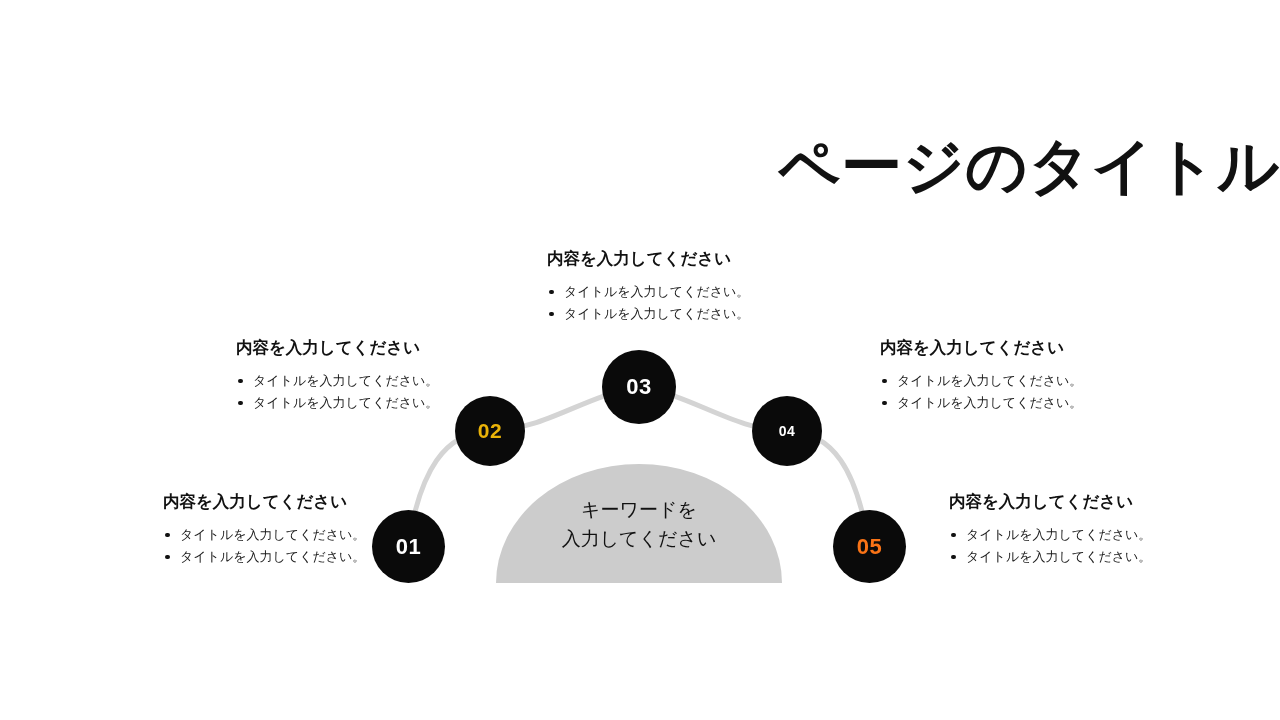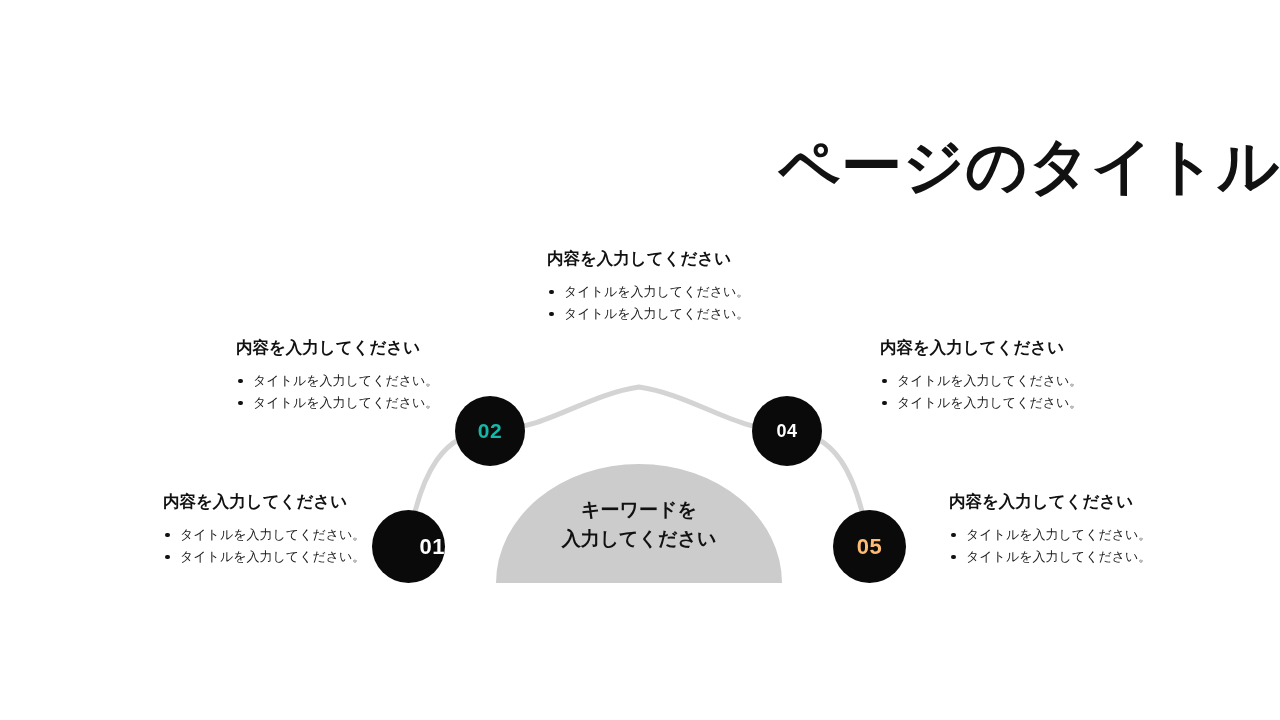--- a/index.html
+++ b/index.html
@@ -49,21 +49,21 @@
   }
 
   
   .dome-label {
     position: absolute;
     left: 496px;
     top: 496px;
     width: 286px;
     text-align: center;
     font-size: 19px;
-    font-weight: 700;
+    font-weight: 400;
     line-height: 1.52;
     color: #111111;
     white-space: pre-line;
   }
 
   
   .num-circle {
     position: absolute;
     border-radius: 50%;
     background: #0a0a0a;
@@ -121,90 +121,93 @@
   <svg class="stage-svg" viewBox="0 0 1280 720">
 
     <path id="dome-shape" d="M 496 583 A 143 119 0 0 1 782 583 Z" fill="#cccccc"></path>
 
     <path id="connector-arc" d="M 408 546 C 420 470 445 432 490 431 C 545 430 585 395 639 387 C 693 395 733 430 787 431 C 833 432 857 470 869 546" fill="none" stroke="#d4d4d4" stroke-width="5" stroke-linecap="round"></path>
   </svg>
 
   <div class="dome-label">キーワードを
 入力してください</div>
 
-  <div class="num-circle" style="left: 372px; top: 510px; width: 73px; height: 73px; font-size: 22px; background: rgb(10, 10, 10); color: rgb(255, 255, 255); justify-content: flex-end;">
+  <div class="num-circle" style="left: 372px; top: 510px; width: 73px; height: 73px; font-size: 22px; background: rgb(10, 10, 10); color: rgb(255, 255, 255);">
     <span>01</span>
   </div>
 
   <div class="info-block" style="left:152px; top:492px; width:206px;">
     <div class="info-heading">内容を入力してください</div>
     <ul class="info-list">
       <li>
         <span class="bullet-dot"></span>
         <span>タイトルを入力してください。</span>
       </li>
       <li>
         <span class="bullet-dot"></span>
         <span>タイトルを入力してください。</span>
       </li>
     </ul>
   </div>
 
-  <div class="num-circle" style="left: 455px; top: 396px; width: 70px; height: 70px; font-size: 21px; background: rgb(10, 10, 10); color: #14b8a6;">
+  <div class="num-circle" style="left: 455px; top: 396px; width: 70px; height: 70px; font-size: 21px; background: rgb(10, 10, 10); color: #eab308;">
     <span>02</span>
   </div>
 
   <div class="info-block" style="left:225px; top:338px; width:206px;">
     <div class="info-heading">内容を入力してください</div>
     <ul class="info-list">
       <li>
         <span class="bullet-dot"></span>
         <span>タイトルを入力してください。</span>
       </li>
       <li>
         <span class="bullet-dot"></span>
         <span>タイトルを入力してください。</span>
       </li>
     </ul>
   </div>
 
+  <div class="num-circle" style="left: 602px; top: 350px; width: 74px; height: 74px; font-size: 22px; background: rgb(10, 10, 10); color: rgb(255, 255, 255);">
+    <span>03</span>
+  </div>
 
   <div class="info-block" style="left:536px; top:249px; width:206px;">
     <div class="info-heading">内容を入力してください</div>
     <ul class="info-list">
       <li>
         <span class="bullet-dot"></span>
         <span>タイトルを入力してください。</span>
       </li>
       <li>
         <span class="bullet-dot"></span>
         <span>タイトルを入力してください。</span>
       </li>
     </ul>
   </div>
 
-  <div class="num-circle" style="left: 752px; top: 396px; width: 70px; height: 70px; font-size: 18px; background: rgb(10, 10, 10); color: rgb(255, 255, 255);">
+  <div class="num-circle" style="left: 752px; top: 396px; width: 70px; height: 70px; font-size: 14px; background: rgb(10, 10, 10); color: rgb(255, 255, 255);">
     <span>04</span>
   </div>
 
   <div class="info-block" style="left:869px; top:338px; width:206px;">
     <div class="info-heading">内容を入力してください</div>
     <ul class="info-list">
       <li>
         <span class="bullet-dot"></span>
         <span>タイトルを入力してください。</span>
       </li>
       <li>
         <span class="bullet-dot"></span>
         <span>タイトルを入力してください。</span>
       </li>
     </ul>
   </div>
 
-  <div class="num-circle" style="left: 833px; top: 510px; width: 73px; height: 73px; font-size: 22px; background: rgb(10, 10, 10); color: #fdba74;">
+  <div class="num-circle" style="left: 833px; top: 510px; width: 73px; height: 73px; font-size: 22px; background: rgb(10, 10, 10); color: #f97316;">
     <span>05</span>
   </div>
 
   <div class="info-block" style="left:938px; top:492px; width:206px;">
     <div class="info-heading">内容を入力してください</div>
     <ul class="info-list">
       <li>
         <span class="bullet-dot"></span>
         <span>タイトルを入力してください。</span>
       </li>

